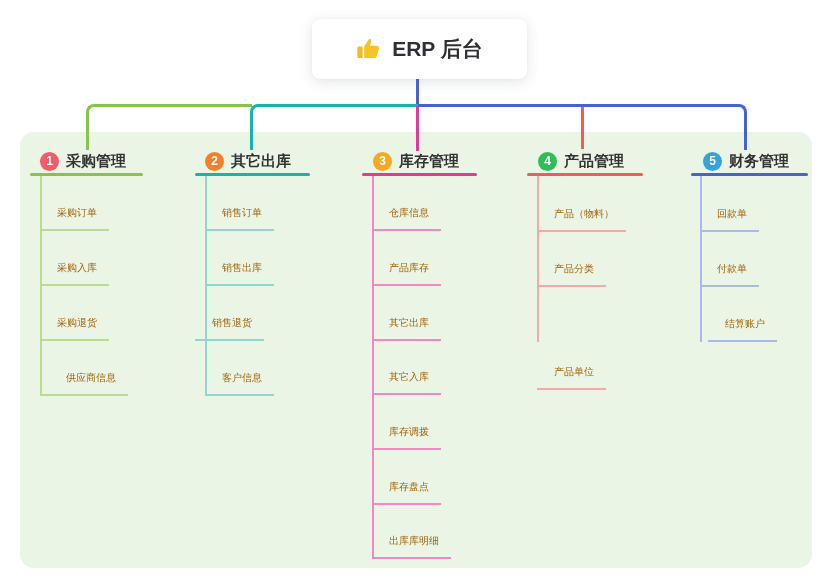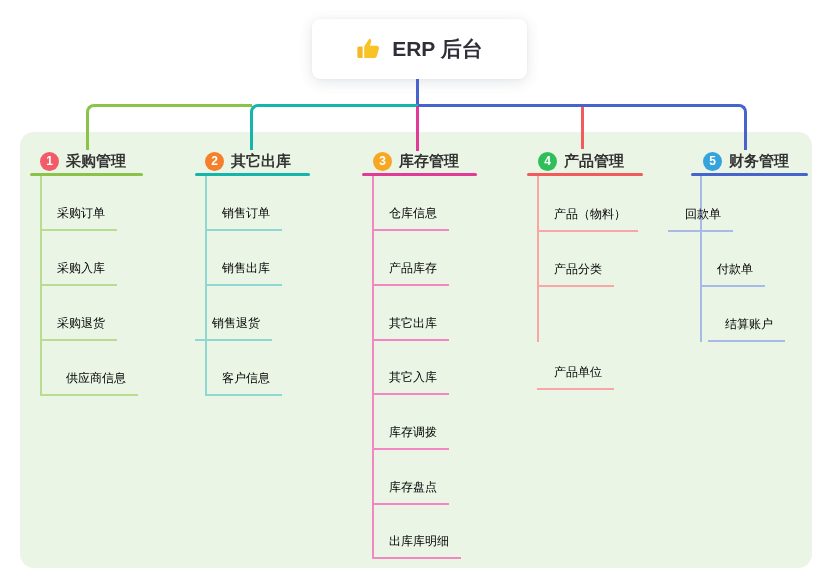--- a/index.html
+++ b/index.html
@@ -28,21 +28,21 @@
     font-size:15px; font-weight:700; color:#333333; cursor:pointer; white-space:nowrap;
   }
   .badge {
     width:19px; height:19px; border-radius:50%; color:#ffffff;
     font-size:12px; font-weight:700; display:flex; align-items:center; justify-content:center;
     flex:0 0 19px;
   }
   .underline { position:absolute; height:3px; border-radius:2px; }
   .spine { position:absolute; width:2px; }
   .child {
-    position:absolute; font-size:12px; color:#000000; line-height:16px;
+    position:absolute; font-size:10px; color:#a16207; line-height:16px;
     padding:0 12px 8px 17px; border-bottom:2px solid; white-space:nowrap; cursor:pointer;
   }
   
   .c1 { background:#8BC34A; border-color:#8BC34A; color:#8BC34A; }
   .c2 { background:#15B5AB; border-color:#15B5AB; color:#15B5AB; }
   .c3 { background:#E23A97; border-color:#E23A97; color:#E23A97; }
   .c4 { background:#F25B5B; border-color:#F25B5B; color:#F25B5B; }
   .c5 { background:#4663CE; border-color:#4663CE; color:#4663CE; }
   .elbow { background:transparent !important; }
   
@@ -144,20 +144,20 @@
     <span>产品分类</span></div>
   <div class="child l4" style="left:537px; top:316px;margin-top:48px;">
     <span>产品单位</span></div>
 
   <div class="branch-title" style="left:703px; top:151px;">
     <span class="badge bg5">5</span>
     <span>财务管理</span>
   </div>
   <div class="underline c5" style="left:691px; top:173px; width:117px;"></div>
   <div class="spine l5" style="left:700px; top:176px; height:166px;"></div>
-  <div class="child l5" style="left:668px; top:206px;">
+  <div class="child l5" style="left:700px; top:206px;">
     <span>回款单</span></div>
   <div class="child l5" style="left:700px; top:261px;">
     <span>付款单</span></div>
   <div class="child l5" style="left:708px; top:316px;">
     <span>结算账户</span></div>
 
 </div>
 
 </body></html>

